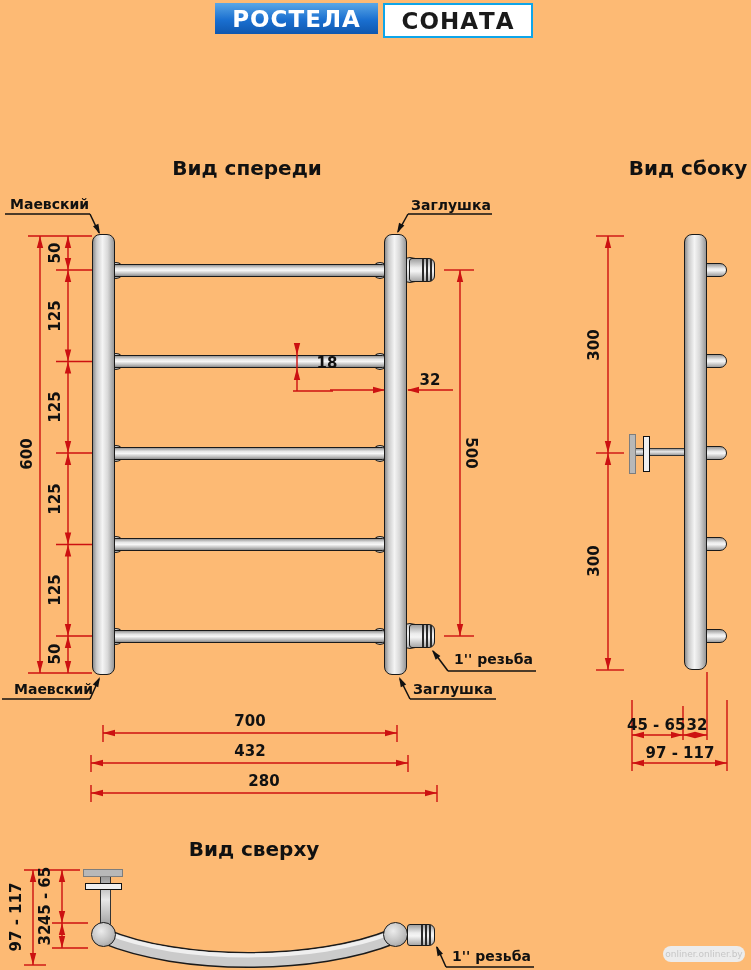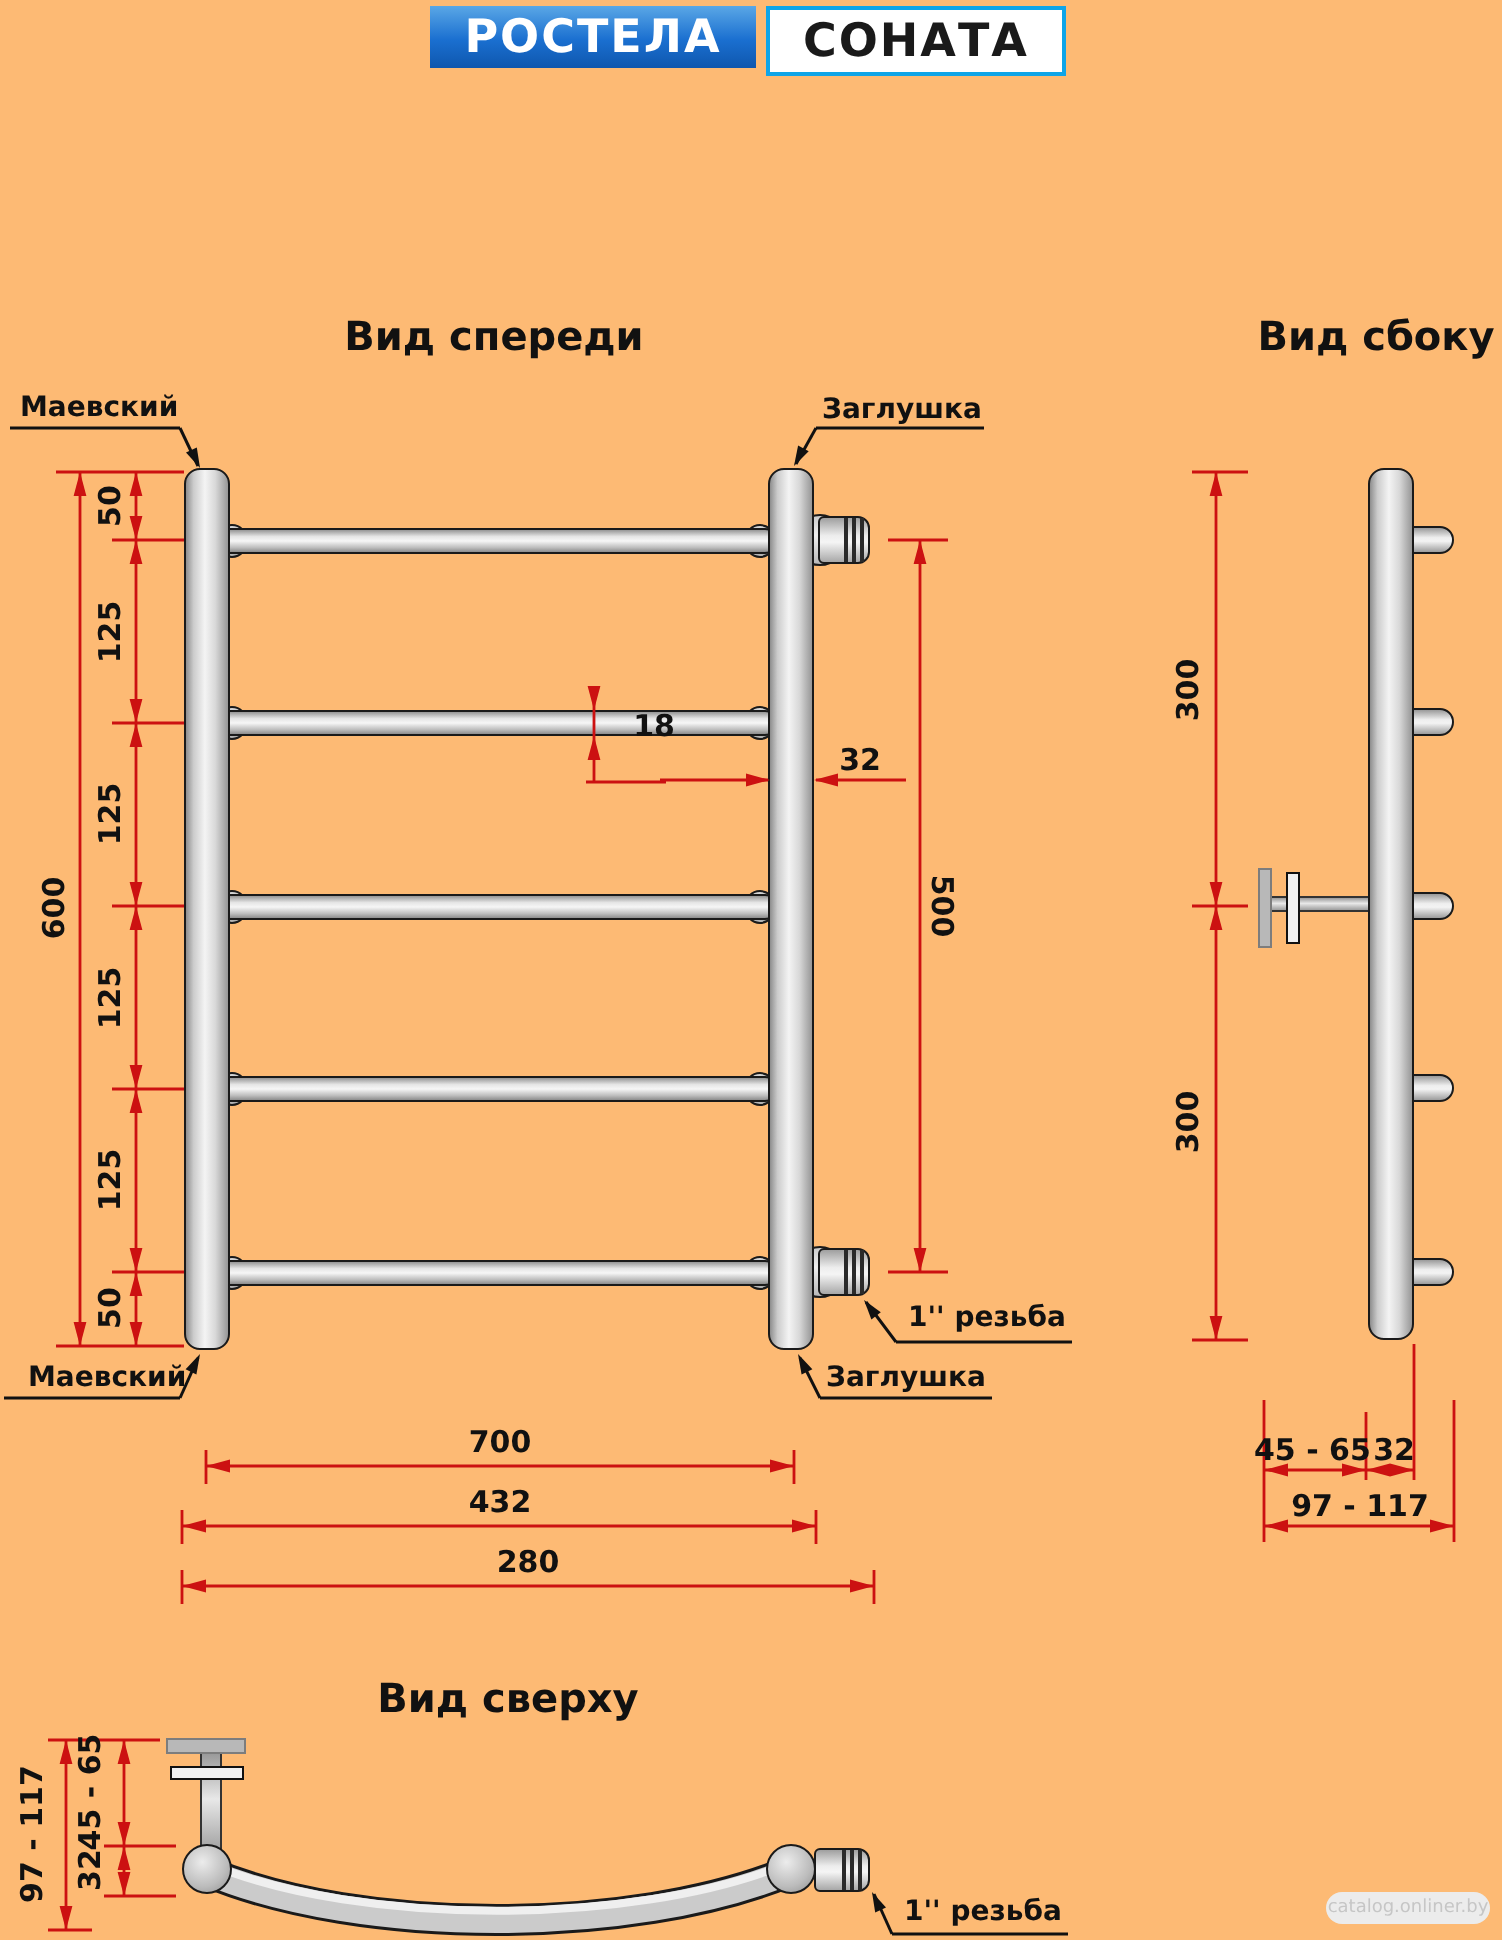--- a/index.html
+++ b/index.html
@@ -251,14 +251,14 @@
   <div class="abs dim rot-ccw" style="left:7px;top:887px;width:76px;">45 - 65</div>
   <div class="abs dim rot-ccw" style="left:25px;top:926px;width:40px;">32</div>
 
   <div class="abs leader-label" style="left:10px;top:196px;">Маевский</div>
   <div class="abs leader-label" style="left:411px;top:197px;">Заглушка</div>
   <div class="abs leader-label" style="left:14px;top:681px;">Маевский</div>
   <div class="abs leader-label" style="left:413px;top:681px;">Заглушка</div>
   <div class="abs leader-label" style="left:454px;top:651px;">1'' резьба</div>
   <div class="abs leader-label" style="left:452px;top:948px;">1'' резьба</div>
 
-  <div class="abs watermark" style="left:663px;top:946px;width:82px;height:16px;">catalog.onliner.by</div>
+  <div class="abs watermark" style="left:663px;top:946px;width:82px;height:16px;">onliner.onliner.by</div>
 </div>
 
 </body></html>

